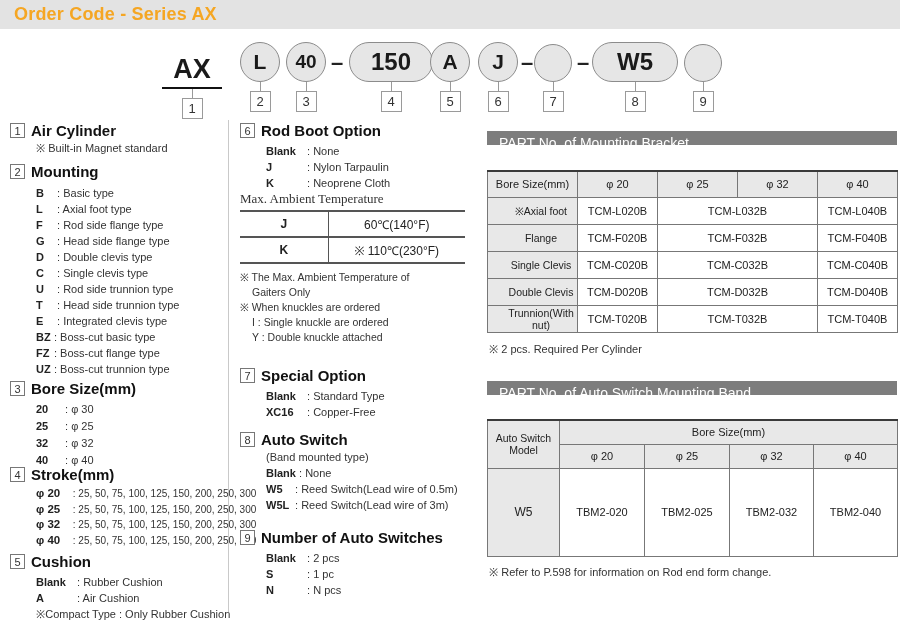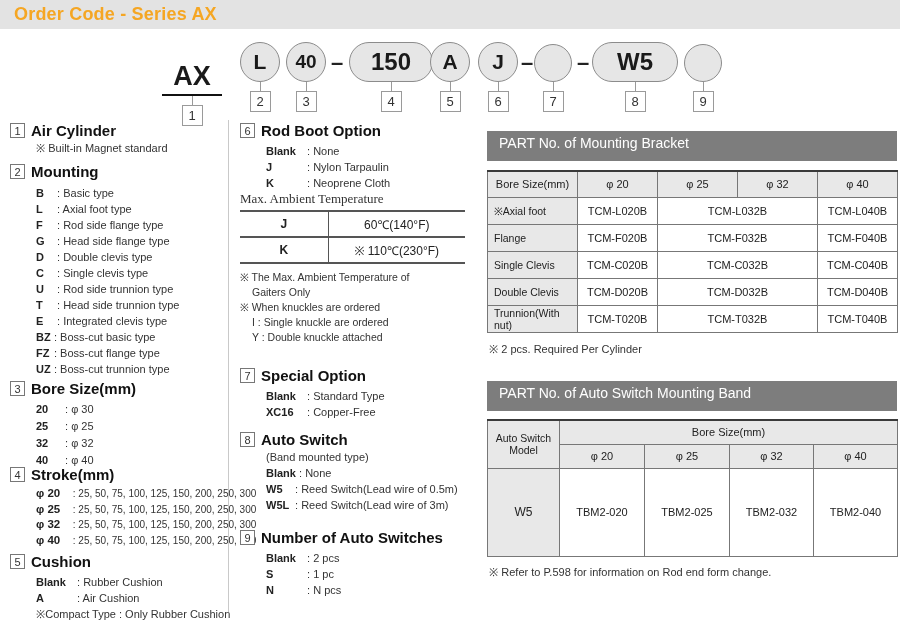--- a/index.html
+++ b/index.html
@@ -11,21 +11,21 @@
   .topbar { position:absolute; left:0; top:0; width:900px; height:29px;
     background:#E3E3E3; }
   .topbar .title { position:absolute; left:14px; top:4px; font-size:18px;
     font-weight:bold; color:#F5A623; letter-spacing:0.2px; }
 
   
   .unit { position:absolute; top:42px; text-align:center; }
   .sym { height:40px; display:flex; align-items:center; justify-content:center;
     font-weight:bold; color:#1a1a1a; }
   .sym.plain { font-size:27px; border-bottom:2px solid #111; height:38px;
-    margin-top:16px; padding:0 3px; }
+    margin-top:9px; padding:0 3px; }
   .circle { width:40px; height:40px; border-radius:50%; background:#E6E6E6;
     border:1px solid #8C8C8C; font-size:21px; }
   .circle.empty { width:38px; height:38px; margin-top:2px; }
   .pill { height:40px; border-radius:20px; background:#E6E6E6;
     border:1px solid #8C8C8C; font-size:24px; }
   .conn { width:1px; height:9px; background:#999; margin:0 auto; }
   .numbox { width:21px; height:21px; border:1px solid #9a9a9a; background:#fff;
     margin:0 auto; font-size:13px; line-height:19px; color:#333; }
   .dash { position:absolute; top:50px; font-size:22px; font-weight:bold; color:#222; }
 
@@ -48,28 +48,28 @@
     padding-left:12px; text-indent:-12px; }
   .subhead { font-size:13px; color:#333; line-height:16px;font-family:Liberation Serif, serif; }
 
   
   table.temp { border-collapse:collapse; width:225px; margin:3px 0 6px 0; }
   table.temp td { border-top:2px solid #555; border-bottom:2px solid #555;
     height:26px; font-size:12px; text-align:center; color:#222; }
   table.temp td.c1 { width:88px; border-right:1px solid #555; font-weight:bold; }
 
   
-  .hbar { position:absolute; width:410px; height:30px; background:#7D7D7D;
+  .hbar { position:absolute; width:410px; height:14px; background:#7D7D7D;
     color:#fff; font-size:14px; line-height:25px; padding-left:12px; }
   table.parts { position:absolute; border-collapse:collapse; width:410px;
     table-layout:fixed; }
   table.parts td { border:1px solid #777; font-size:11px; text-align:center;
     color:#222; overflow:hidden; }
   table.parts tr.hdr td { background:#E8E8E8; height:26px; }
-  table.parts td.lbl { background:#E8E8E8; text-align:left; padding-left:6px;
+  table.parts td.lbl { background:#E8E8E8; text-align:center; padding-left:17px;
     font-size:10.5px; }
   table.parts td { height:27px; }
   table.parts { border-top:2px solid #3a3a3a; }
   .tnote { position:absolute; font-size:11px; color:#333; }
   table.parts td.tall { height:88px; }
   table.parts td.grp { background:#E8E8E8; height:24px; }
 </style>
 </head>
 <body>
 

